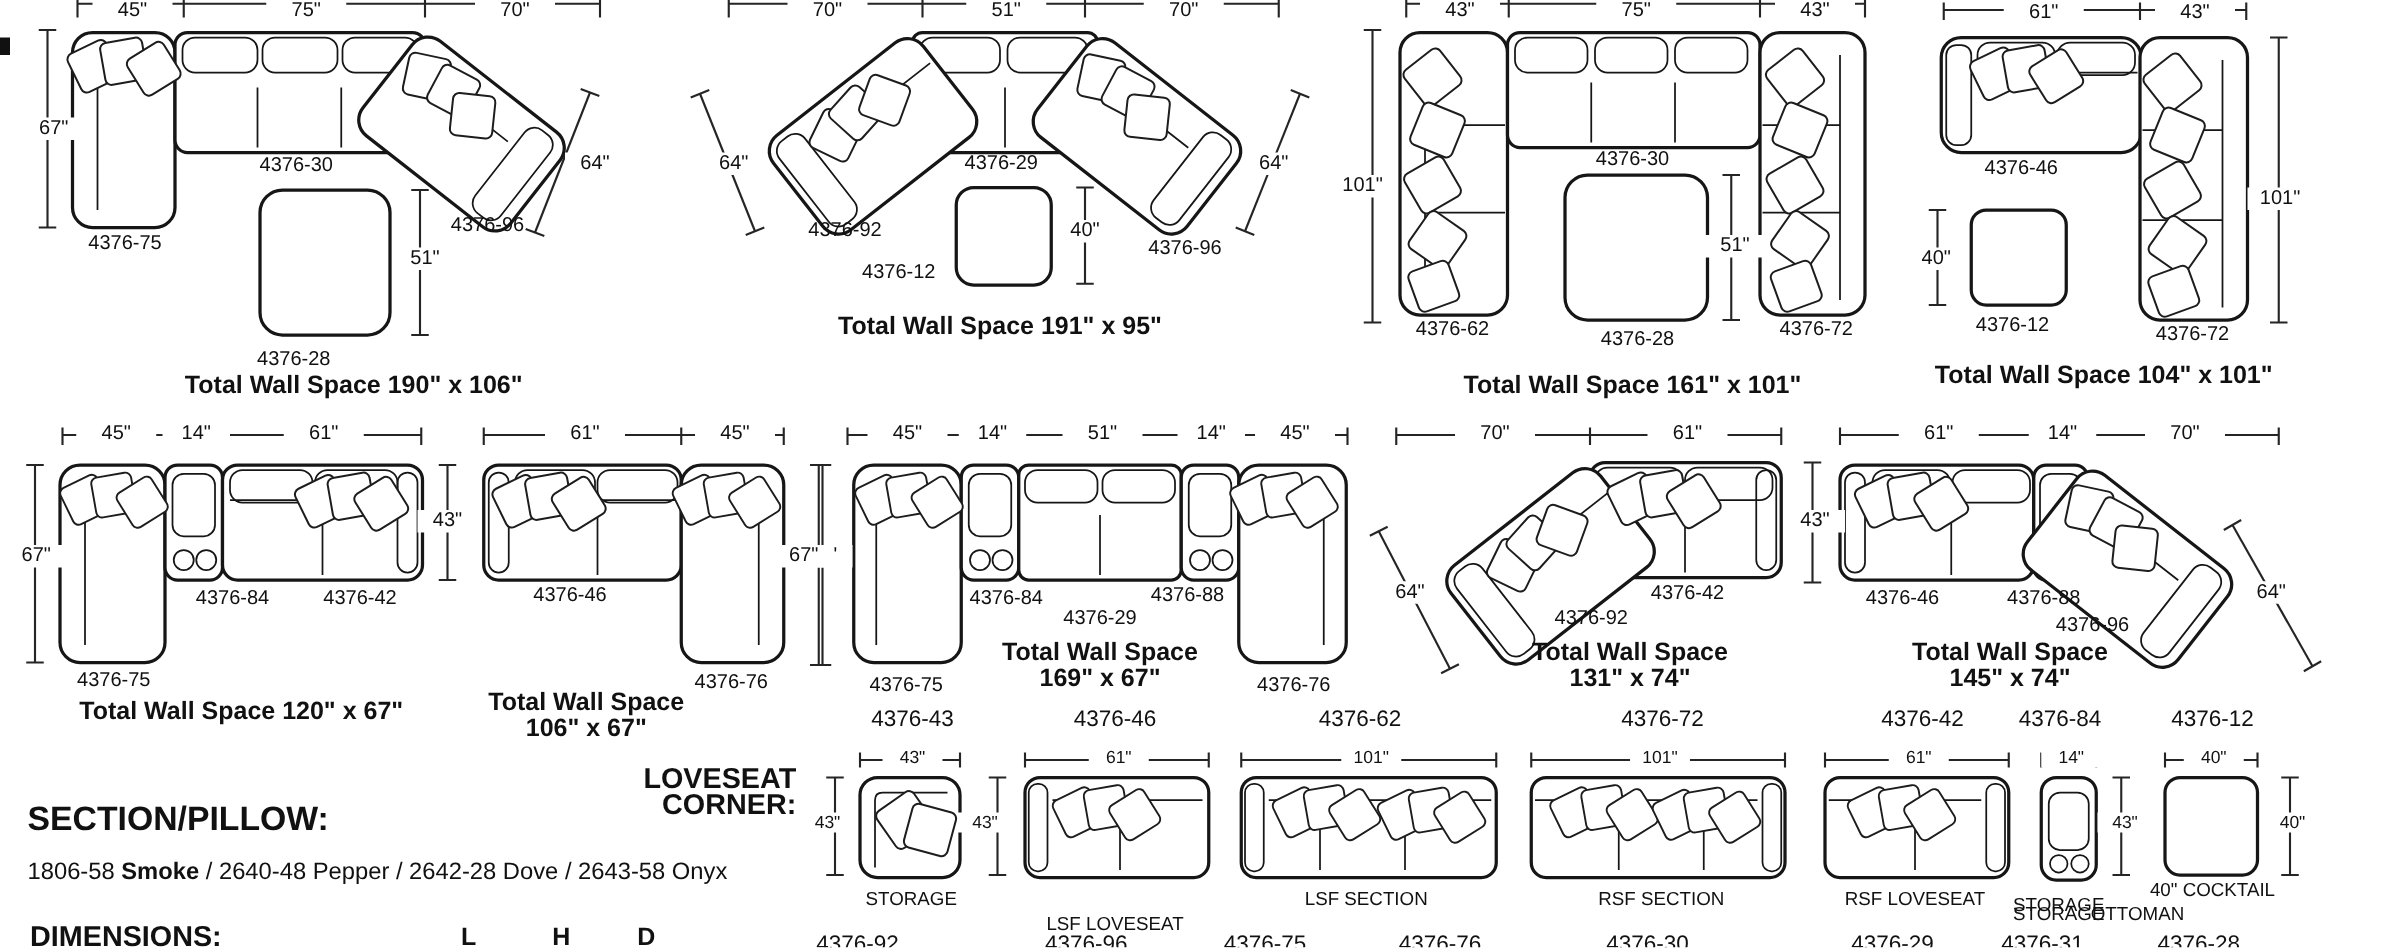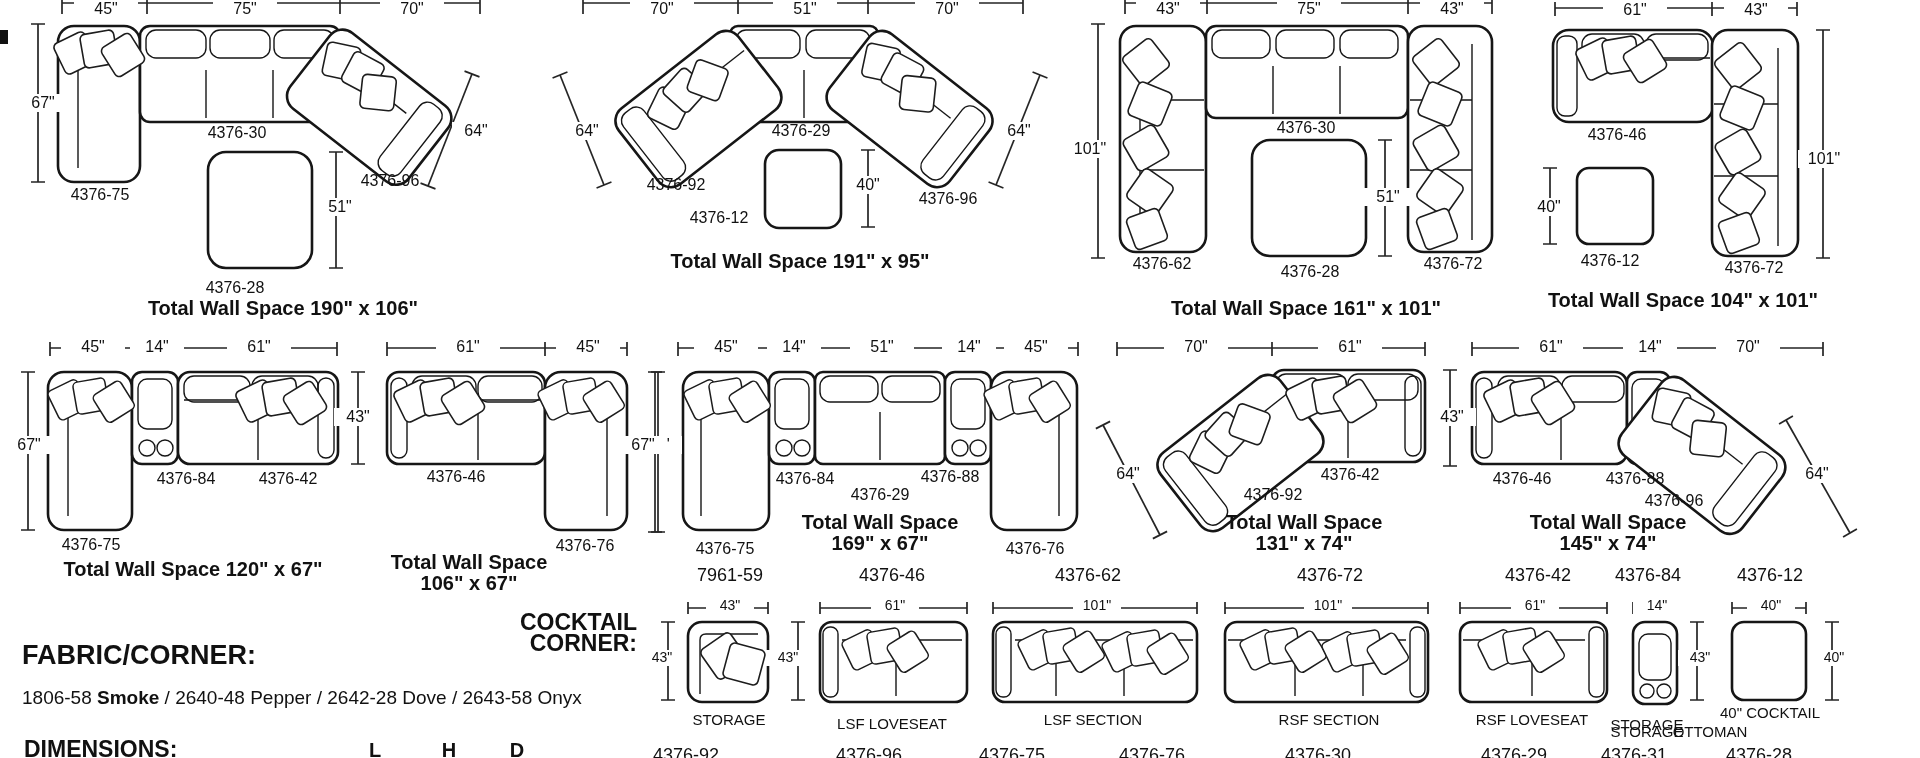--- a/index.html
+++ b/index.html
@@ -356,49 +356,49 @@
 <span class="lb dl" style="left:1519px;top:338px;width:60px">61"</span>
 <span class="lb dl" style="left:1623px;top:338px;width:50px">14"</span>
 <span class="lb dl" style="left:1716px;top:338px;width:60px">70"</span>
 <span class="lb dl" style="left:1793px;top:465px;width:44px">64"</span>
 <span class="lb" style="left:1480px;top:470px;width:84px">4376-46</span>
 <span class="lb" style="left:1593px;top:470px;width:84px">4376-88</span>
 <span class="lb" style="left:1632px;top:492px;width:84px">4376-96</span>
 <span class="lb tt" style="left:1520px;top:511px;width:176px">Total Wall Space</span>
 <span class="lb tt" style="left:1520px;top:532px;width:176px">145" x 74"</span>
 
-<span class="h1" style="left:22px;top:640px;font-size:27px">FABRIC/CORNER:</span>
+<span class="h1" style="left:22px;top:640px;font-size:27px">SECTION/PILLOW:</span>
 <span class="fl" style="left:22px;top:687px"><span>1806-58</span> <b>Smoke</b><span> / 2640-48 Pepper / 2642-28 Dove / 2643-58 Onyx</span></span>
-<span class="h1 rt" style="left:487px;top:609px;width:150px;font-size:23px;text-align:right;display:inline-block">COCKTAIL</span>
+<span class="h1 rt" style="left:487px;top:609px;width:150px;font-size:23px;text-align:right;display:inline-block">LOVESEAT</span>
 <span class="h1 rt" style="left:487px;top:630px;width:150px;font-size:23px;text-align:right;display:inline-block">CORNER:</span>
 <span class="h1" style="left:24px;top:736px;font-size:23px">DIMENSIONS:</span>
 <span class="lb" style="left:355px;top:739px;width:40px;font-weight:700;font-size:20px">L</span>
 <span class="lb" style="left:429px;top:739px;width:40px;font-weight:700;font-size:20px">H</span>
 <span class="lb" style="left:497px;top:739px;width:40px;font-weight:700;font-size:20px">D</span>
 
-<span class="lb num" style="left:685px;top:565px;width:90px">7961-59</span>
+<span class="lb num" style="left:685px;top:565px;width:90px">4376-43</span>
 <span class="lb num" style="left:847px;top:565px;width:90px">4376-46</span>
 <span class="lb num" style="left:1043px;top:565px;width:90px">4376-62</span>
 <span class="lb num" style="left:1285px;top:565px;width:90px">4376-72</span>
 <span class="lb num" style="left:1493px;top:565px;width:90px">4376-42</span>
 <span class="lb num" style="left:1603px;top:565px;width:90px">4376-84</span>
 <span class="lb num" style="left:1725px;top:565px;width:90px">4376-12</span>
 <span class="lb dl" style="left:706px;top:598px;width:44px;font-size:14px">43"</span>
 <span class="lb dl" style="left:871px;top:598px;width:44px;font-size:14px">61"</span>
 <span class="lb dl" style="left:1073px;top:598px;width:44px;font-size:14px">101"</span>
 <span class="lb dl" style="left:1304px;top:598px;width:44px;font-size:14px">101"</span>
 <span class="lb dl" style="left:1511px;top:598px;width:44px;font-size:14px">61"</span>
 <span class="lb dl" style="left:1633px;top:598px;width:44px;font-size:14px">14"</span>
 <span class="lb dl" style="left:1747px;top:598px;width:44px;font-size:14px">40"</span>
 <span class="lb dl" style="left:640px;top:650px;width:40px;font-size:14px">43"</span>
 <span class="lb dl" style="left:766px;top:650px;width:40px;font-size:14px">43"</span>
 <span class="lb dl" style="left:1678px;top:650px;width:40px;font-size:14px">43"</span>
 <span class="lb dl" style="left:1812px;top:650px;width:40px;font-size:14px">40"</span>
 <span class="lb cap" style="left:644px;top:712px;width:170px">STORAGE</span>
-<span class="lb cap" style="left:807px;top:716px;width:170px">LSF LOVESEAT</span>
+<span class="lb cap" style="left:807px;top:732px;width:170px">LSF LOVESEAT</span>
 <span class="lb cap" style="left:1008px;top:712px;width:170px">LSF SECTION</span>
 <span class="lb cap" style="left:1244px;top:712px;width:170px">RSF SECTION</span>
 <span class="lb cap" style="left:1447px;top:712px;width:170px">RSF LOVESEAT</span>
 <span class="lb cap" style="left:1592px;top:717px;width:110px">STORAGE</span>
 <span class="lb cap" style="left:1592px;top:724px;width:110px">STORAGE</span>
 <span class="lb cap" style="left:1700px;top:705px;width:140px">40" COCKTAIL</span>
 <span class="lb cap" style="left:1640px;top:724px;width:140px">OTTOMAN</span>
 
 <span class="lb num" style="left:641px;top:745px;width:90px">4376-92</span>
 <span class="lb num" style="left:824px;top:745px;width:90px">4376-96</span>

